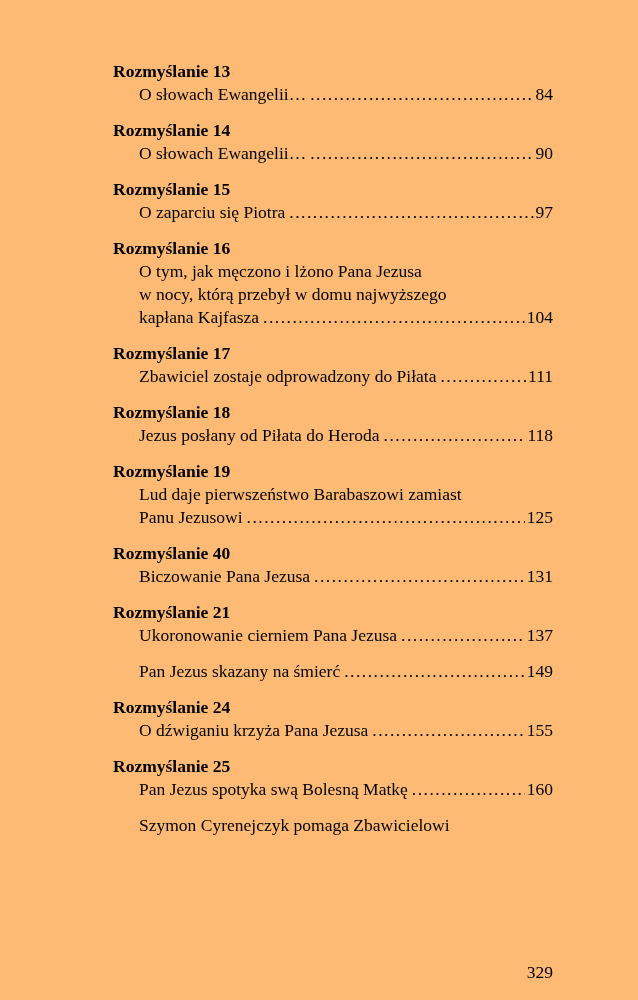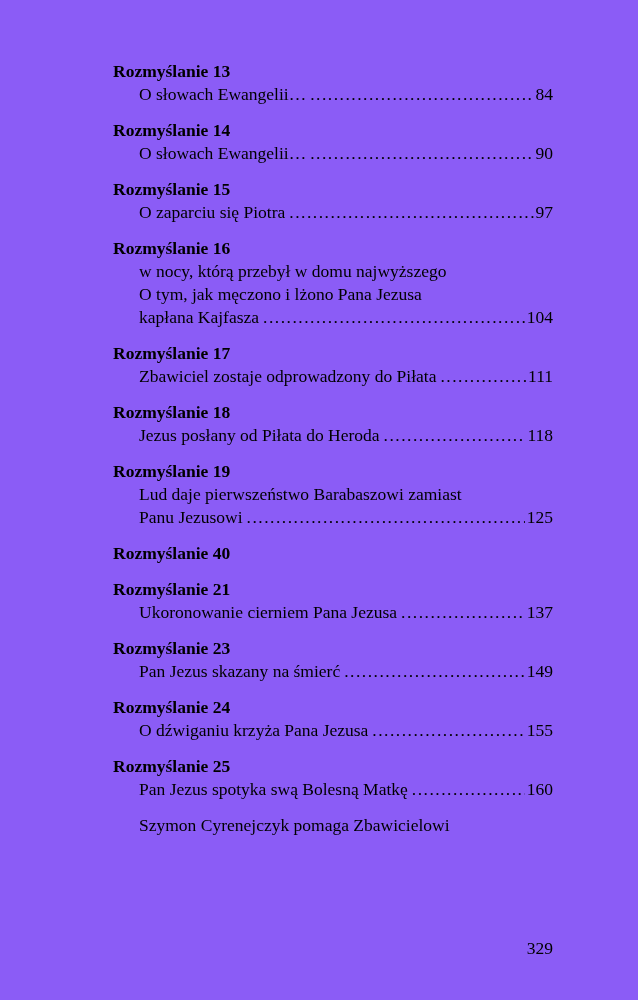--- a/index.html
+++ b/index.html
@@ -7,22 +7,22 @@
     padding: 0;
     background: #ffffff;
     width: 638px;
     height: 1000px;
     overflow: hidden;
   }
   .page {
     box-sizing: border-box;
     width: 638px;
     height: 1000px;
-    padding: 60px 85px 40px 113px;
-    background: #8b5cf6;
+    padding: 60px 85px 16px 113px;
+    background: #fdba74;
     color: #000000;
     font-family: "Liberation Serif", serif;
     font-size: 17.5px;
     line-height: 23px;
     display: flex;
     flex-direction: column;
   }
   .toc {
     flex: 0 0 auto;
   }
@@ -103,26 +103,26 @@
             <span class="dots"></span>
             <span class="pageno">97</span>
           </div>
         </div>
   </div>
 
   <div class="entry">
     <h2 class="entry-title">Rozmyślanie 16</h2>
     <div class="entry-lines">
           <div class="line">
+            <span class="line-text">O tym, jak męczono i lżono Pana Jezusa</span>
+          </div>
+          <div class="line">
             <span class="line-text">w nocy, którą przebył w domu najwyższego</span>
           </div>
           <div class="line">
-            <span class="line-text">O tym, jak męczono i lżono Pana Jezusa</span>
-          </div>
-          <div class="line">
             <span class="line-text">kapłana Kajfasza</span>
             <span class="dots"></span>
             <span class="pageno">104</span>
           </div>
         </div>
   </div>
 
   <div class="entry">
     <h2 class="entry-title">Rozmyślanie 17</h2>
     <div class="entry-lines">
@@ -154,36 +154,42 @@
           <div class="line">
             <span class="line-text">Panu Jezusowi</span>
             <span class="dots"></span>
             <span class="pageno">125</span>
           </div>
         </div>
   </div>
 
   <div class="entry">
     <h2 class="entry-title">Rozmyślanie 40</h2>
+    <div class="entry-lines">
+          <div class="line">
+            <span class="line-text">Biczowanie Pana Jezusa</span>
+            <span class="dots"></span>
+            <span class="pageno">131</span>
+          </div>
+        </div>
   </div>
 
   <div class="entry">
     <h2 class="entry-title">Rozmyślanie 21</h2>
     <div class="entry-lines">
           <div class="line">
             <span class="line-text">Ukoronowanie cierniem Pana Jezusa</span>
             <span class="dots"></span>
             <span class="pageno">137</span>
           </div>
         </div>
   </div>
 
 
   <div class="entry">
-    <h2 class="entry-title">Rozmyślanie 23</h2>
     <div class="entry-lines">
           <div class="line">
             <span class="line-text">Pan Jezus skazany na śmierć</span>
             <span class="dots"></span>
             <span class="pageno">149</span>
           </div>
         </div>
   </div>
 
   <div class="entry">

